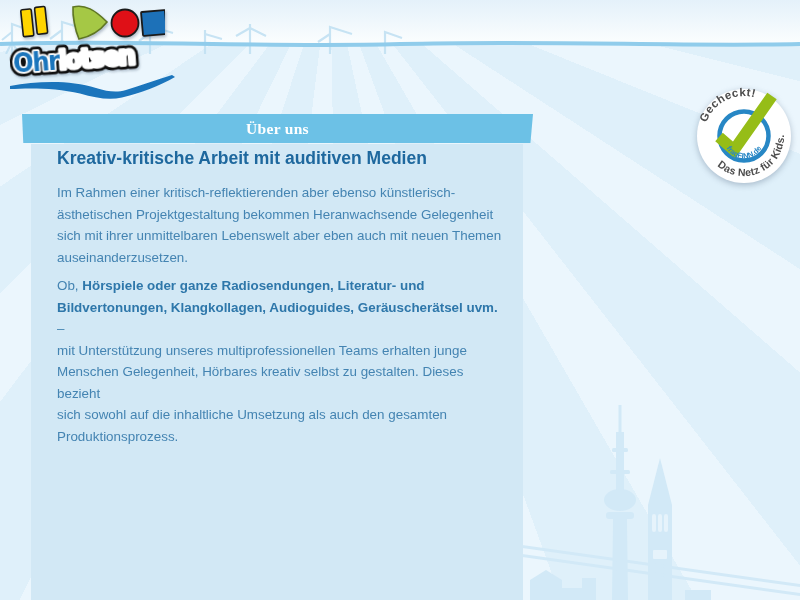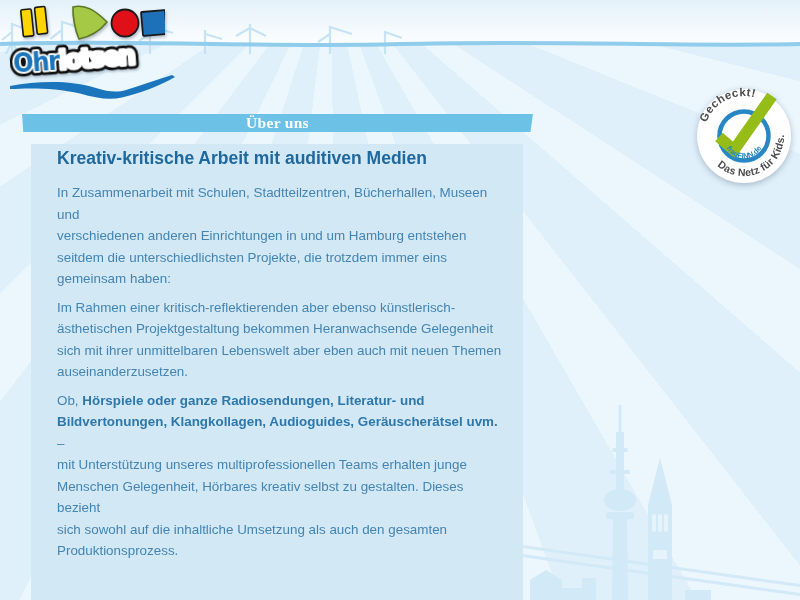--- a/index.html
+++ b/index.html
@@ -37,21 +37,21 @@
   }
   .swoosh-svg{position:absolute;left:-4px;top:72px;width:172px;height:30px;}
 
   
   .seal{position:absolute;left:692px;top:86px;width:104px;height:106px;cursor:pointer;}
   .seal svg{filter:drop-shadow(0 2px 3px rgba(100,120,145,.45));}
   .seal-text{font-family:"Liberation Sans",sans-serif;font-weight:bold;fill:var(--seal_text,#4D4D4D);}
 
   
   .titlebar{
-    position:absolute;left:22px;top:114px;width:511px;height:18px;
+    position:absolute;left:22px;top:114px;width:511px;height:29px;
     background:var(--titlebar_bg,#6CC1E6);
     clip-path:polygon(0 0,100% 0,99.5% 100%,0.25% 100%);
     display:flex;align-items:center;justify-content:center;
   }
   .titlebar span{
     font-family:"Liberation Serif",serif;font-weight:bold;font-size:15.5px;
     color:var(--titlebar_text,#FFFFFF);letter-spacing:.3px;
   }
 
   
@@ -151,24 +151,20 @@
     </svg>
   </a>
 
   <div class="titlebar">
     <span>Über uns</span>
   </div>
 
   <div class="panel">
     <h1>Kreativ-kritische Arbeit mit auditiven Medien</h1>
     <div id="article-body">
-        <p><span>In Zusammenarbeit mit Schulen, Stadtteilzentren, Bücherhallen, Museen und
-verschiedenen anderen Einrichtungen in und um Hamburg entstehen
-seitdem die unterschiedlichsten Projekte, die trotzdem immer eins
-gemeinsam haben:</span></p>
         <p><span>Im Rahmen einer kritisch-reflektierenden aber ebenso künstlerisch-
 ästhetischen Projektgestaltung bekommen Heranwachsende Gelegenheit
 sich mit ihrer unmittelbaren Lebenswelt aber eben auch mit neuen Themen
 auseinanderzusetzen.</span></p>
         <p><span>Ob, </span><span class="b">Hörspiele oder ganze Radiosendungen, Literatur- und
 Bildvertonungen, Klangkollagen, Audioguides, Geräuscherätsel uvm.</span><span> –
 mit Unterstützung unseres multiprofessionellen Teams erhalten junge
 Menschen Gelegenheit, Hörbares kreativ selbst zu gestalten. Dieses bezieht
 sich sowohl auf die inhaltliche Umsetzung als auch den gesamten
 Produktionsprozess.</span></p>

